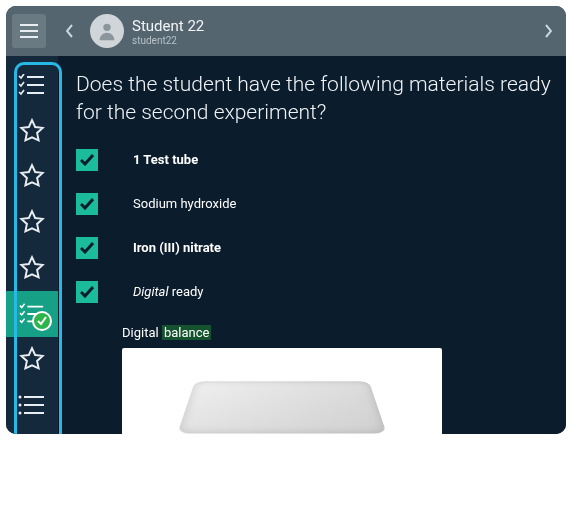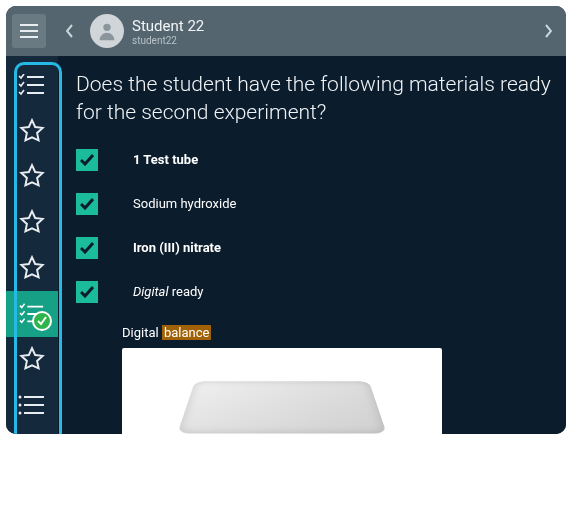--- a/index.html
+++ b/index.html
@@ -23,21 +23,21 @@
   .side-item.menu-list svg { width: 28px; height: 22px; }
   .check-badge { position: absolute; right: 6px; bottom: 6px; width: 20px; height: 20px; border-radius: 50%; background: #2fb34b; border: 2px solid #fff; display: flex; align-items: center; justify-content: center; }
   .check-badge svg { width: 10px; height: 10px; }
   .content { flex: 1; background: #0b1c2c; color: #fff; padding: 14px 10px 0 18px; overflow: hidden; }
   .question { font-size: 21px; font-weight: 300; line-height: 1.35; margin-bottom: 22px; color: #f1f4f6; }
   .check-row { display: flex; align-items: center; gap: 35px; margin-bottom: 22px; font-size: 13px; }
   .chk { width: 22px; height: 22px; background: #1abc9c; display: flex; align-items: center; justify-content: center; flex-shrink: 0; }
   .chk svg { width: 14px; height: 12px; stroke: #0b1c2c; stroke-width: 3; fill: none; }
   .row-label strong { font-weight: 700; }
   .digital-row { font-size: 13px; margin-left: 46px; margin-bottom: 8px; }
-  .digital-row .hl { background: #a16207; padding: 0 2px; }
+  .digital-row .hl { background: #14532d; padding: 0 2px; }
   .image-box { margin-left: 46px; width: 320px; height: 110px; background: #fff; border-radius: 2px; position: relative; overflow: hidden; }
   .laptop { position: absolute; left: 50%; top: 12px; transform: translateX(-50%); width: 230px; height: 120px; }
   .laptop-top { position: absolute; width: 190px; height: 90px; border-radius: 10px; background: linear-gradient(145deg,#f0f0f0,#cfcfcf); left: 20px; top: 0; transform: perspective(400px) rotateX(55deg); box-shadow: inset 0 0 12px rgba(0,0,0,.15); }
 </style>
 </head>
 <body>
 
 <div class="app">
 
   <div class="topbar">

